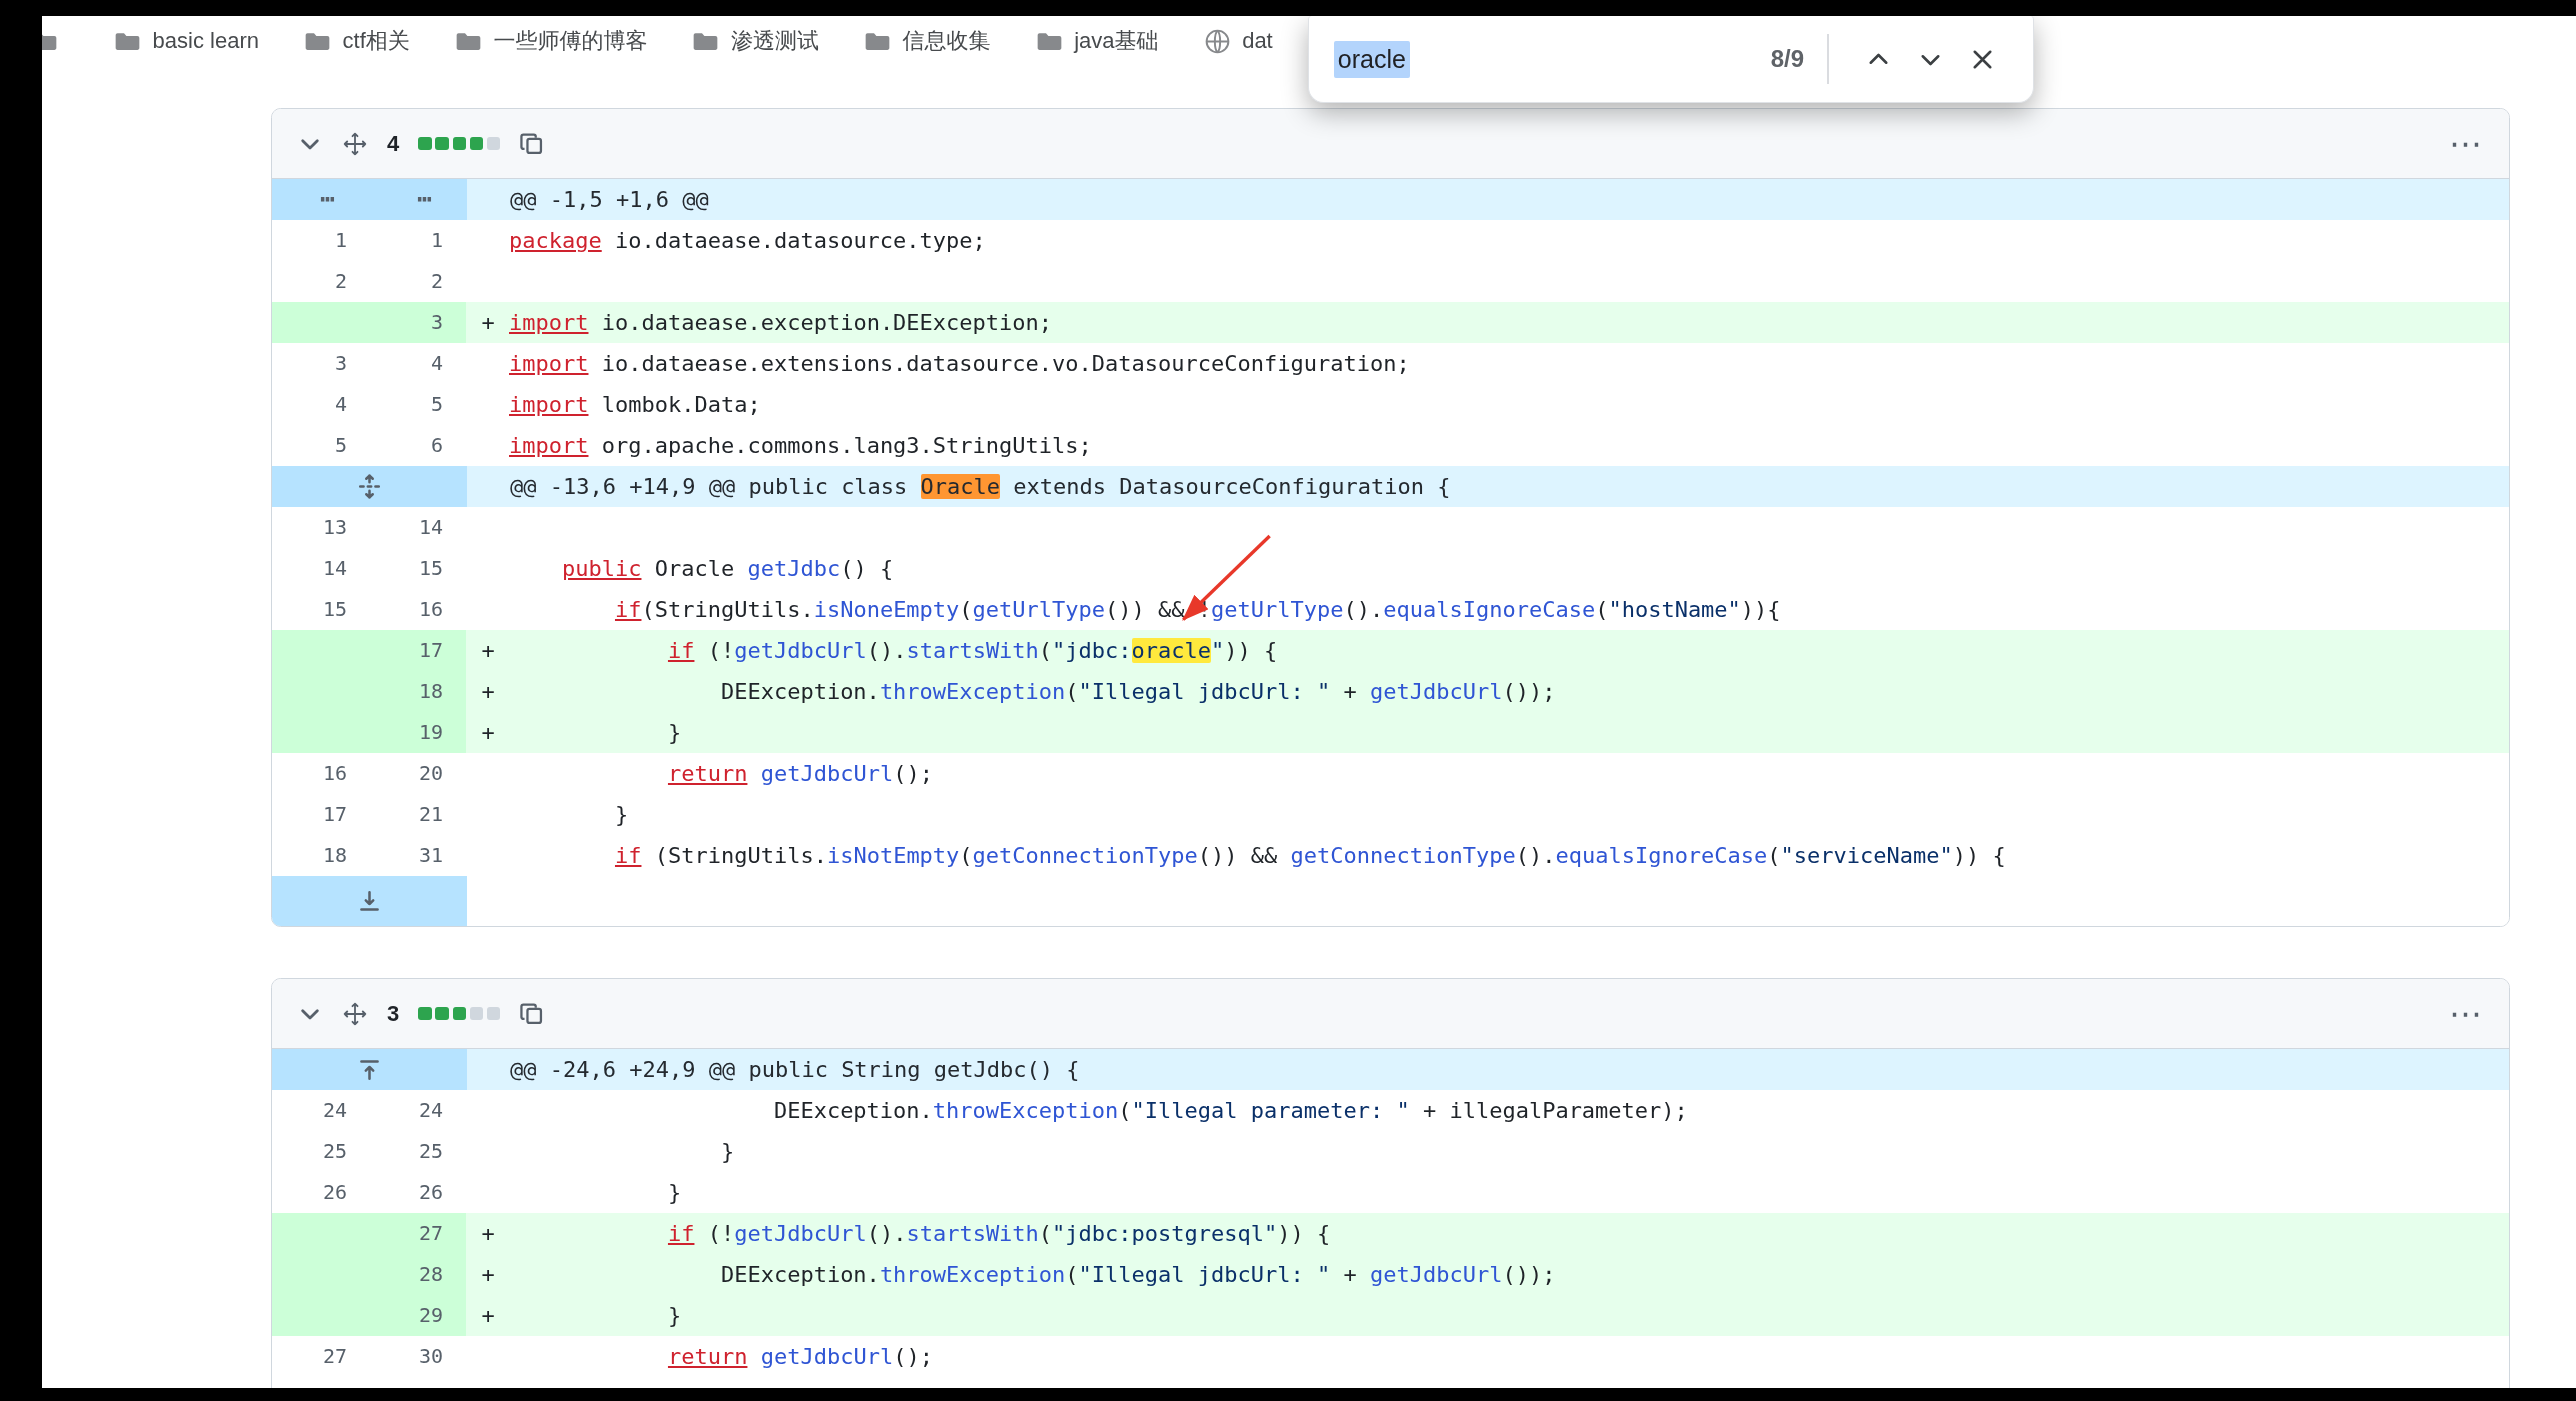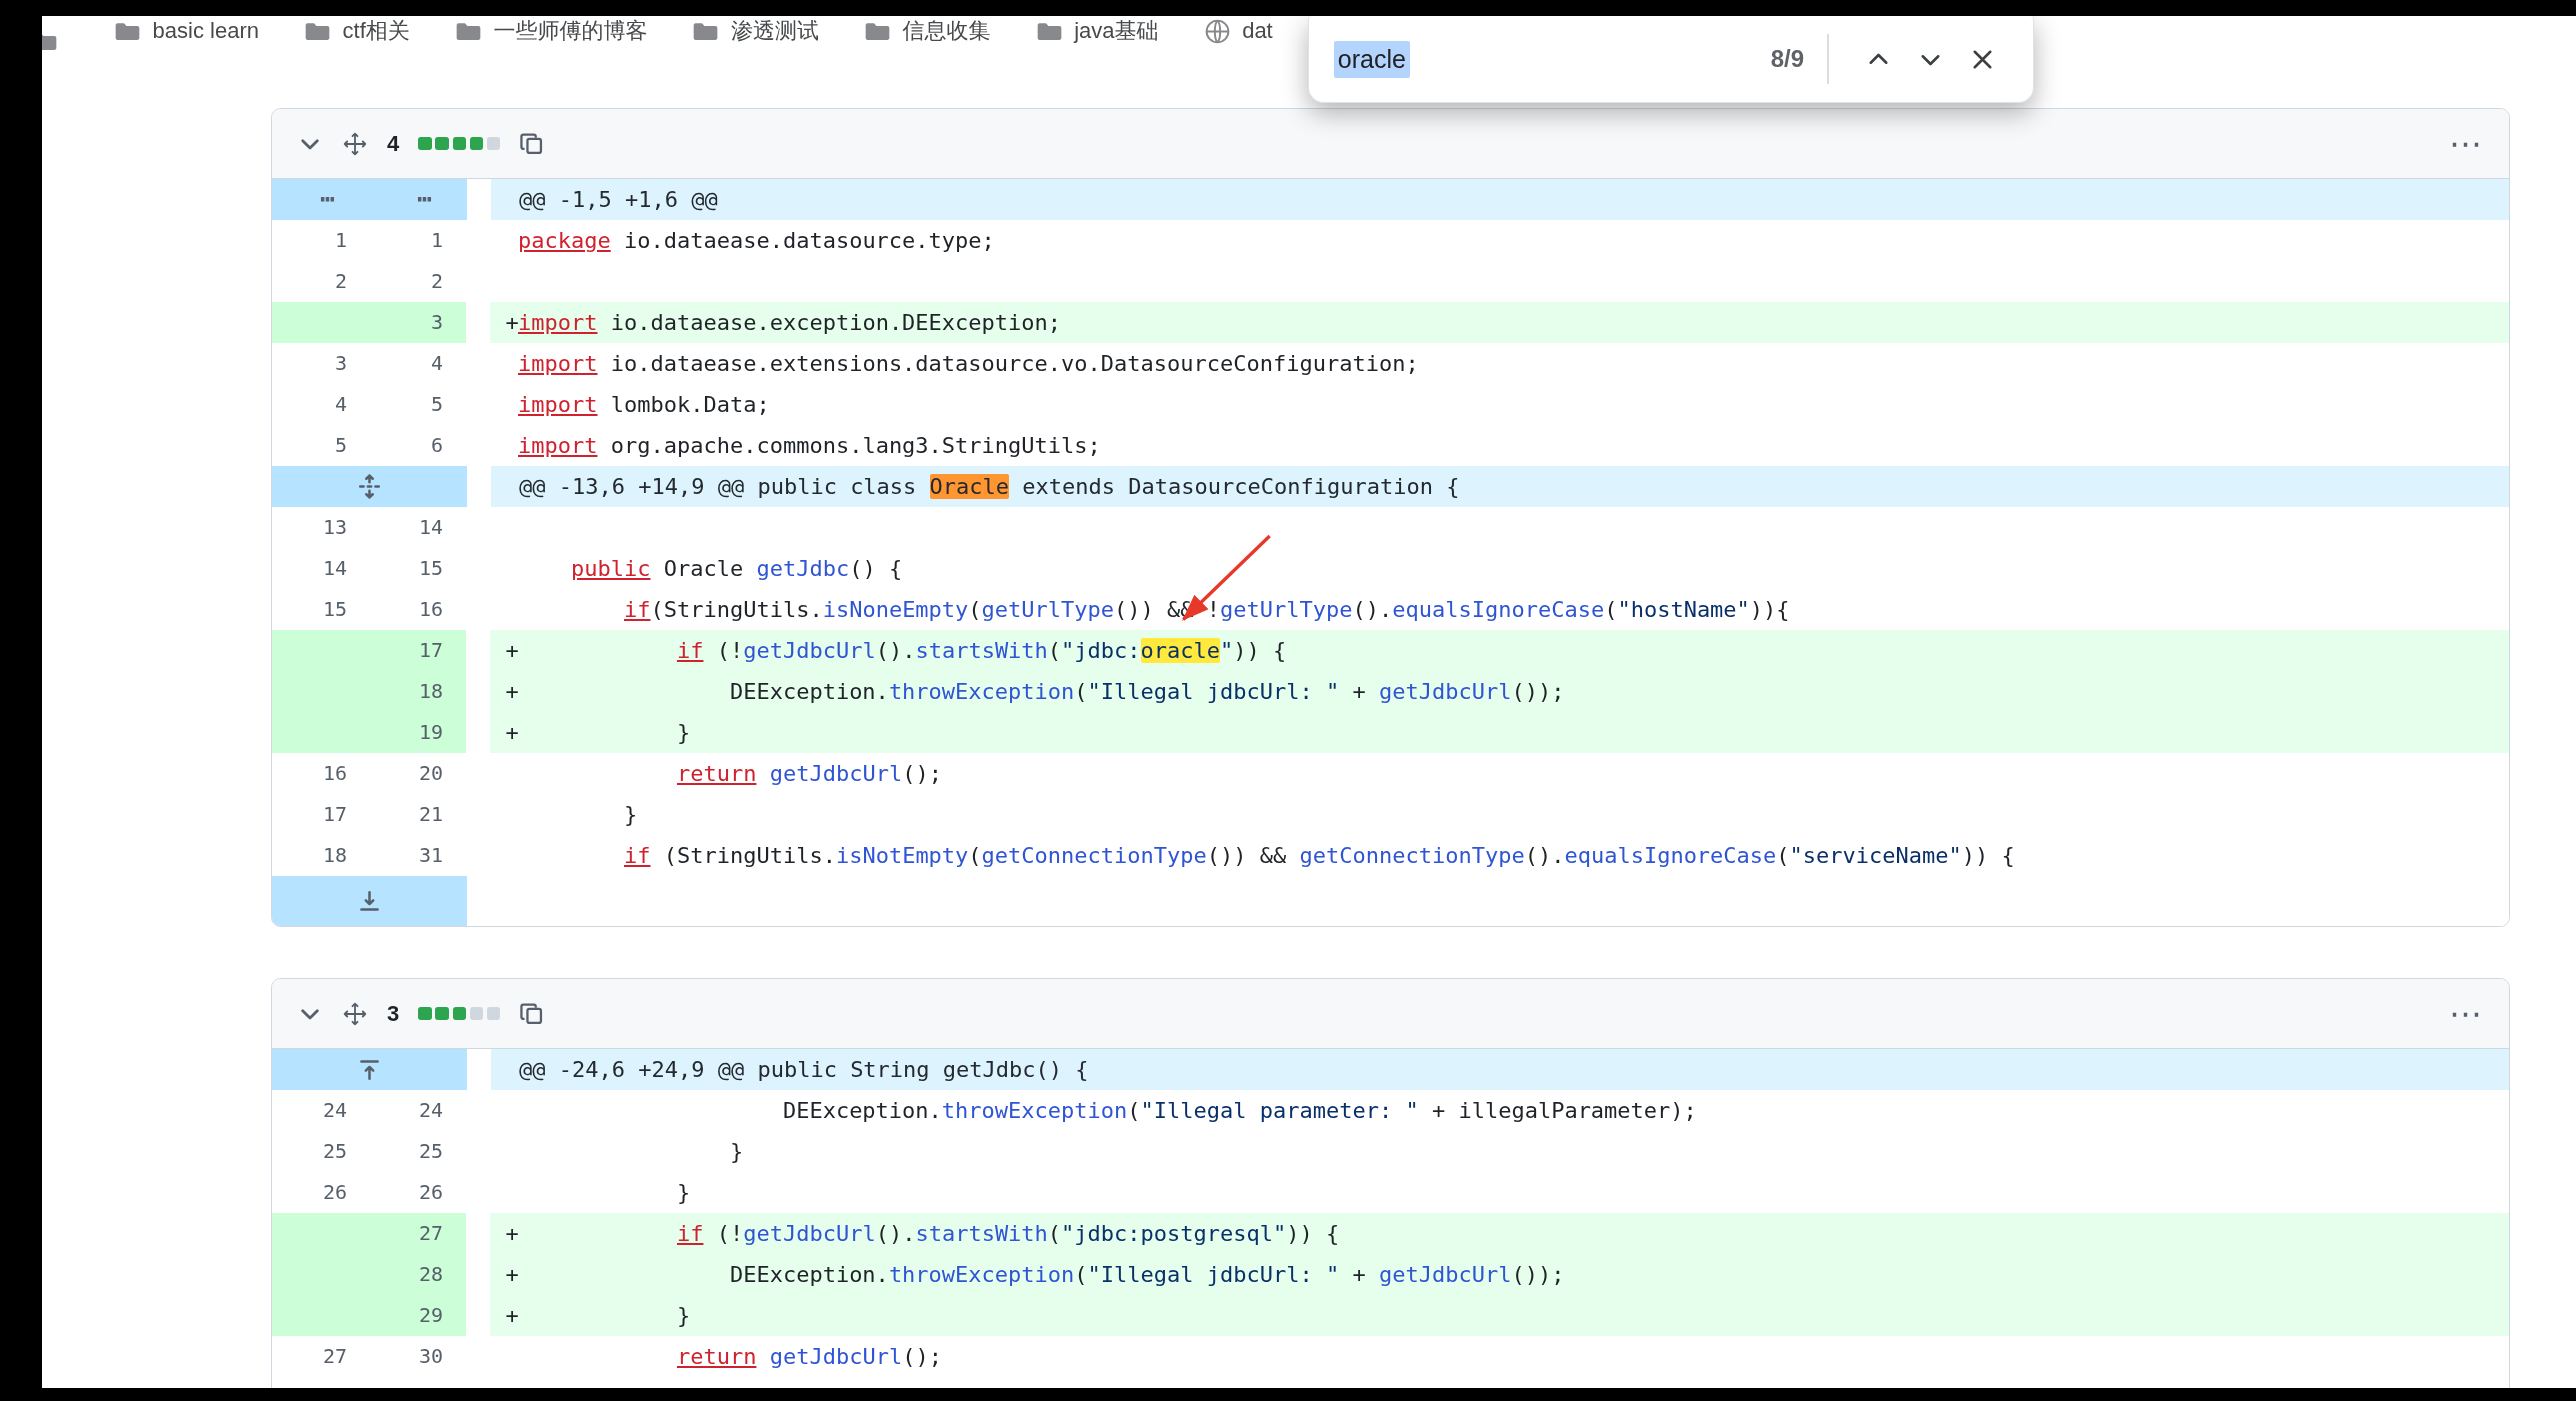--- a/index.html
+++ b/index.html
@@ -2,21 +2,21 @@
 <html style="--addition-bg: #e6ffec; --addition-gutter-bg: #ccffd8; --hunk-bg: #ddf4ff; --hunk-gutter-bg: #b6e3ff; --match-yellow: #ffe93d; --match-active-orange: #ff9632; --find-selection-blue: #b3d4fc; --arrow-red: #e8382a; --keyword-red: #cf222e; --function-blue: #2f55d4; --string-navy: #0a3069; --stat-green: #2da44e; --stat-gray: #d0d7de;"><head>
 <meta charset="utf-8">
 <style>
   *{box-sizing:border-box;margin:0;padding:0;}
   html,body{width:2576px;height:1401px;}
   body{background:#000;position:relative;font-family:"Liberation Sans",sans-serif;overflow:hidden;}
 
   .page{position:absolute;left:42px;top:16.3px;width:2534px;height:1372px;background:#fff;overflow:hidden;}
 
   
-  .bookmarks-bar{position:relative;height:50px;display:flex;align-items:flex-start;background:#fff;}
+  .bookmarks-bar{position:relative;height:50px;display:flex;align-items:center;background:#fff;}
   .bm-items{display:flex;align-items:center;gap:44px;padding-left:71px;}
   .bm-item{display:flex;align-items:center;gap:10.6px;color:#474a4d;font-size:22px;white-space:nowrap;cursor:pointer;}
   .bm-item .icn{width:29px;height:29px;display:inline-flex;color:#87898c;}
   .bm-item .icn svg{width:29px;height:29px;}
   .bm-item.clip{position:absolute;left:-12.5px;top:10.6px;}
   .bm-right{position:absolute;right:21px;top:0;height:50px;display:flex;align-items:center;gap:215px;}
   .bm-url{display:flex;align-items:center;gap:10.6px;color:#474a4d;font-size:22px;white-space:nowrap;}
   .bm-url .icn{width:29px;height:29px;display:inline-flex;color:#5f6368;}
   .overflow-chev{font-size:33px;color:#5f6368;line-height:1;}
 
@@ -45,21 +45,21 @@
   .blk.neutral{background:var(--stat-gray);}
   .path{font-family:"DejaVu Sans Mono",monospace;font-size:22px;color:#1f2328;white-space:pre;margin-left:3.8px;}
   .kebab{margin-left:auto;color:#57606a;font-size:33px;line-height:1;cursor:pointer;letter-spacing:1.9px;}
 
   .rows{font-family:"DejaVu Sans Mono",monospace;font-size:22px;color:#1f2328;}
   .row{display:flex;height:41px;line-height:41px;}
   .row.expand{height:50px;line-height:50px;}
   .num{flex:none;font-size:20px;color:#57606a;text-align:right;white-space:pre;cursor:pointer;}
   .n1{width:111px;padding-right:36px;}
   .n2{width:83px;padding-right:23px;}
-  .code{flex:1;white-space:pre;position:relative;padding-left:28px;overflow:hidden;margin-left:24px;}
+  .code{flex:1;white-space:pre;position:relative;padding-left:43px;overflow:hidden;}
   .marker{position:absolute;left:15.4px;color:#1f2328;}
   .row.add .num{background:var(--addition-gutter-bg);}
   .row.add .code{background:var(--addition-bg);}
   .gutter-wide{flex:none;width:195px;background:var(--hunk-gutter-bg);display:flex;align-items:center;color:#57606a;}
   .gutter-wide svg{margin:0 auto;width:27px;height:27px;}
   .gdots{display:inline-block;text-align:center;font-weight:700;font-size:24px;color:#57606a;}
   .gdots:nth-child(1){width:111px;}
   .gdots:nth-child(2){width:83px;}
   .row.hunk .code{background:var(--hunk-bg);color:#24292f;}
   .row.expand .code{background:#fff;}

